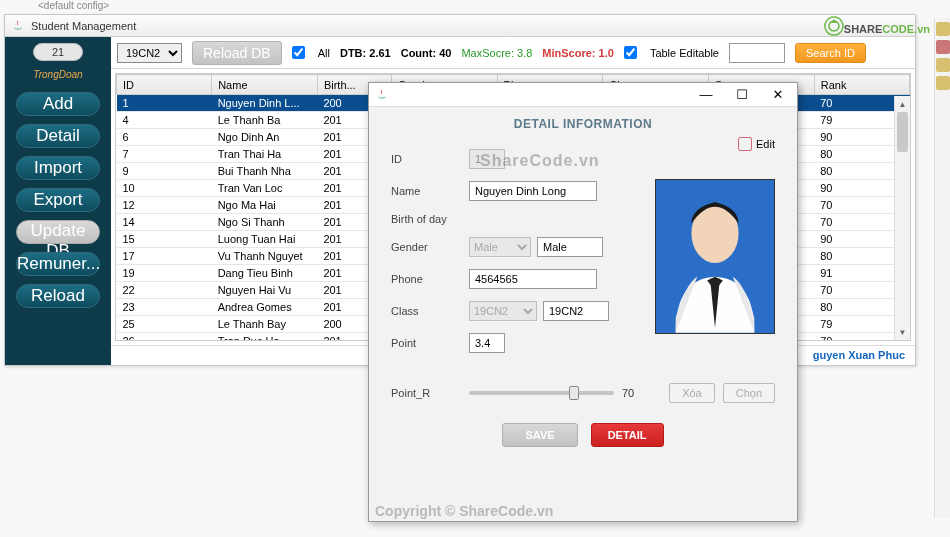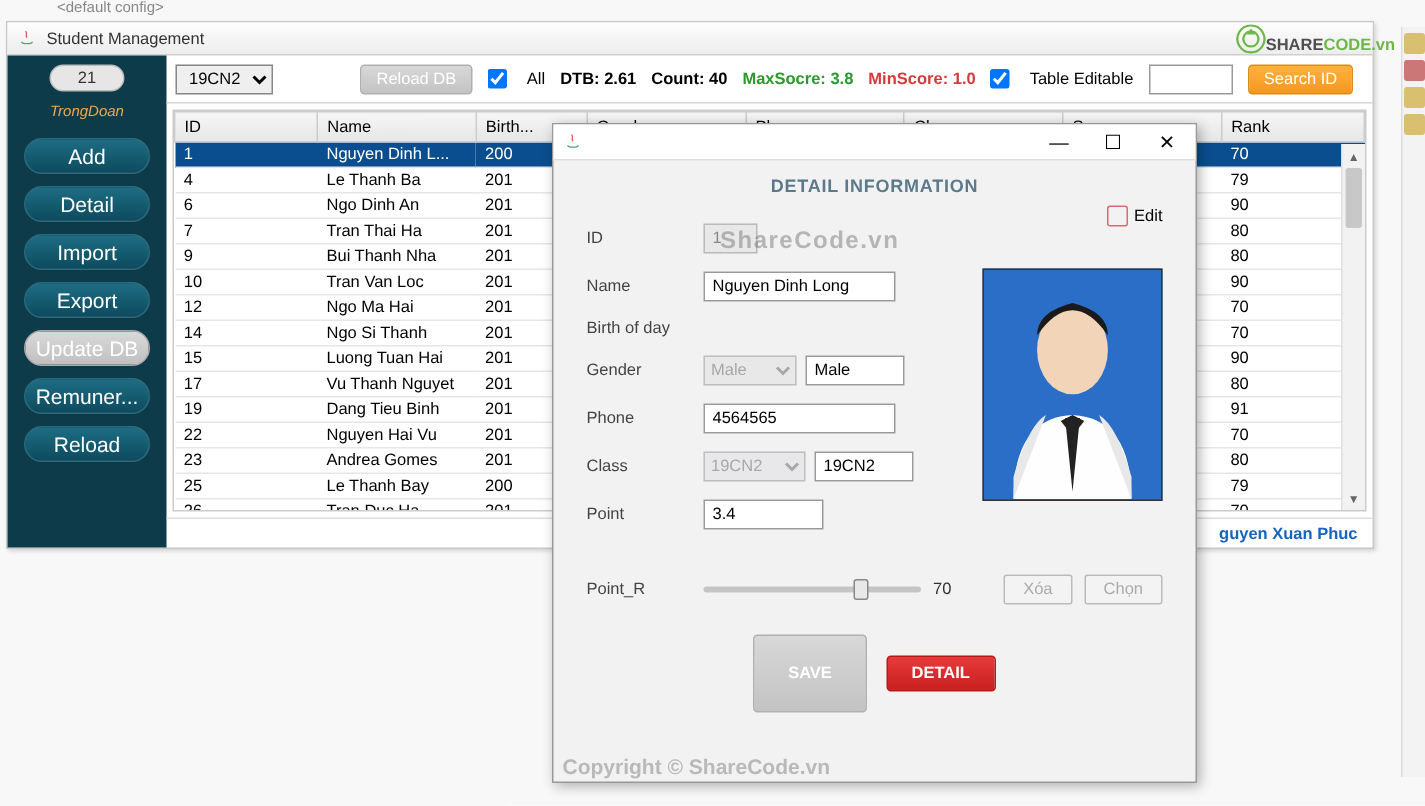--- a/index.html
+++ b/index.html
@@ -15,33 +15,33 @@
 .main-window { position: absolute; top: 14px; left: 4px; width: 912px; height: 352px; background: #fff; border: 1px solid #c8c8c8; box-shadow: 1px 1px 3px rgba(0,0,0,0.15); }
 .titlebar { height: 22px; background: linear-gradient(#fdfdfd,#ededed); border-bottom: 1px solid #d0d0d0; padding: 3px 6px; display: flex; align-items: center; gap: 6px; }
 .java-icon { width: 14px; height: 14px; display: inline-block; }
 .titlebar-text { font-size: 11px; color: #333; }
 
 .content-row { display: flex; height: calc(100% - 22px); }
 
 .sidebar { width: 106px; background: #0d3b4a; display: flex; flex-direction: column; align-items: center; padding-top: 6px; gap: 8px; }
 .badge-21 { background: #e6e6e6; border: 1px solid #bbb; border-radius: 10px; padding: 2px 18px; font-size: 11px; color: #333; }
 .user-label { color: #f0a84a; font-size: 10px; font-style: italic; margin-bottom: 4px; }
-.side-btn { width: 84px; height: 24px; border-radius: 12px; border: 1px solid #2e6a7a; background: linear-gradient(#1d6d84,#0e4b5d); color: #fff; font-size: 14px; cursor: pointer; }
+.side-btn { width: 84px; height: 24px; border-radius: 12px; border: 1px solid #2e6a7a; background: linear-gradient(#1d6d84,#0e4b5d); color: #fff; font-size: 17px; cursor: pointer; }
 .side-btn.gray { background: linear-gradient(#d9d9d9,#c0c0c0); color: #fff; border-color: #aaa; }
 
 .right-area { flex: 1; display: flex; flex-direction: column; }
 
 .toolbar { height: 32px; border-bottom: 1px solid #d4d4d4; display: flex; align-items: center; padding: 0 6px; gap: 10px; }
 .class-select { border: 1px solid #888; height: 20px; padding: 1px 4px; font-size: 11px; }
-.reload-btn { background: linear-gradient(#d8d8d8,#c3c3c3); color: #fff; border: 1px solid #b0b0b0; border-radius: 3px; padding: 3px 10px; font-size: 11px; margin-left: 48px; }
+.reload-btn { background: linear-gradient(#d8d8d8,#c3c3c3); color: #fff; border: 1px solid #b0b0b0; border-radius: 3px; padding: 3px 10px; font-size: 14px; }
 .chk { display: flex; align-items: center; gap: 13px; font-size: 11px; }
 .stat { font-size: 11px; }
 .stat.dtb { color: #000; font-weight: bold; }
 .stat.count { color: #000; font-weight: bold; }
-.stat.max { color: #2a9a2a; font-weight: bold; }
+.stat.max { color: #2a9a2a; font-weight: normal; }
 .stat.min { color: #d43b3b; font-weight: bold; }
 .search-input { border: 1px solid #999; height: 20px; width: 56px; padding: 0 4px; }
 .search-btn { background: linear-gradient(#ffb13d,#f39820); color: #fff; border: 1px solid #e08a18; border-radius: 3px; padding: 3px 10px; font-size: 11px; font-weight: normal; }
 
 .table-wrap { flex: 1; overflow: hidden; position: relative; border: 1px solid #ccc; margin: 4px; }
 table { width: 100%; border-collapse: collapse; }
 th { background: linear-gradient(#f6f6f6,#e6e6e6); border: 1px solid #ccc; padding: 3px 6px; text-align: left; font-weight: normal; font-size: 11px; height: 20px; }
 td { border-bottom: 1px solid #e6e6e6; padding: 2px 6px; font-size: 11px; height: 17px; white-space: nowrap; }
 tr.selected td { background: #0a4e8f; color: #fff; }
 
@@ -72,21 +72,21 @@
 .photo { position: absolute; top: 72px; right: 22px; width: 120px; height: 155px; background: #2a6ec7; border: 1px solid #333; overflow: hidden; }
 .photo svg { width: 100%; height: 100%; }
 
 .slider-row { display: flex; align-items: center; margin: 30px 0 16px 0; }
 .slider-track { position: relative; width: 145px; height: 4px; background: #c5c5c5; border-radius: 2px; margin-right: 8px; }
 .slider-thumb { position: absolute; top: -5px; left: 100px; width: 10px; height: 14px; background: #e8e8e8; border: 1px solid #888; border-radius: 2px; }
 .slider-val { font-size: 11px; color: #333; }
 .pr-btn { border: 1px solid #bbb; background: #f3f3f3; color: #aaa; padding: 3px 12px; font-size: 11px; border-radius: 2px; }
 
 .dlg-actions { text-align: center; margin-top: 20px; }
-.save-btn { background: linear-gradient(#d8d8d8,#c3c3c3); color: #fff; border: 1px solid #b0b0b0; border-radius: 3px; padding: 19px 22px; font-size: 11px; font-weight: bold; margin-right: 10px; }
+.save-btn { background: linear-gradient(#d8d8d8,#c3c3c3); color: #fff; border: 1px solid #b0b0b0; border-radius: 3px; padding: 5px 22px; font-size: 11px; font-weight: bold; margin-right: 10px; }
 .delete-btn { background: linear-gradient(#e83a3a,#c92020); color: #fff; border: 1px solid #b51a1a; border-radius: 3px; padding: 5px 16px; font-size: 11px; font-weight: bold; }
 
 .right-strip { position: absolute; top: 18px; right: 0; width: 16px; height: 500px; background: #f3f3f3; border-left: 1px solid #ddd; }
 .strip-icon { width: 14px; height: 14px; margin: 4px auto; display: block; background: #d9c070; border-radius: 2px; }
 </style>
 </head>
 <body>
 
 <div class="topbar-hint">&lt;default config&gt;</div>
 
@@ -375,21 +375,21 @@
         <div class="form-label">Phone</div>
       <input class="form-input wide" value="4564565" style="">
       </div>
     <div class="form-row">
         <div class="form-label">Class</div>
       <select class="class-sel2" disabled=""><option>19CN2</option></select>
       <input class="form-input" style="width: 66px;" value="19CN2">
       </div>
     <div class="form-row">
         <div class="form-label">Point</div>
-      <input class="form-input" style="width: 80px;" value="3.4">
+      <input class="form-input" style="width: 36px;" value="3.4">
       </div>
 
     <div class="slider-row">
       <div class="form-label">Point_R</div>
       <div class="slider-track">
           <div class="slider-thumb"></div>
         </div>
       <span class="slider-val">70</span>
       <span style="flex:1"></span>
       <button class="pr-btn">Xóa</button>

